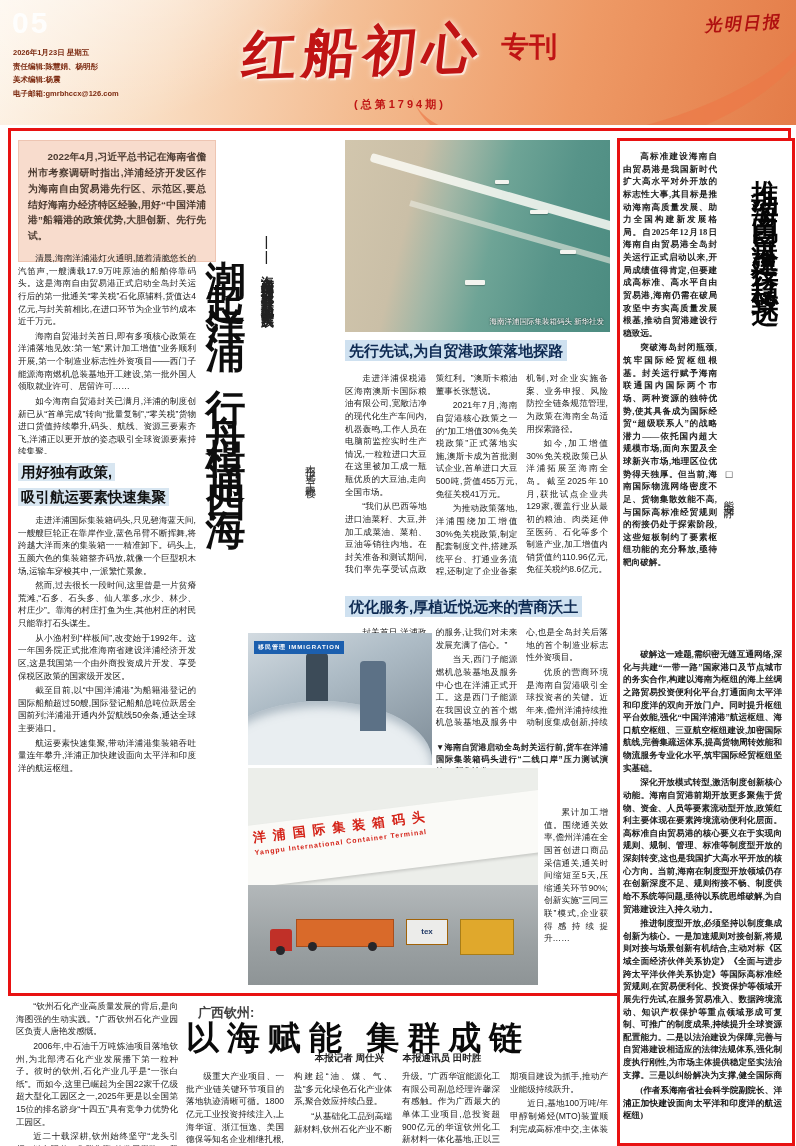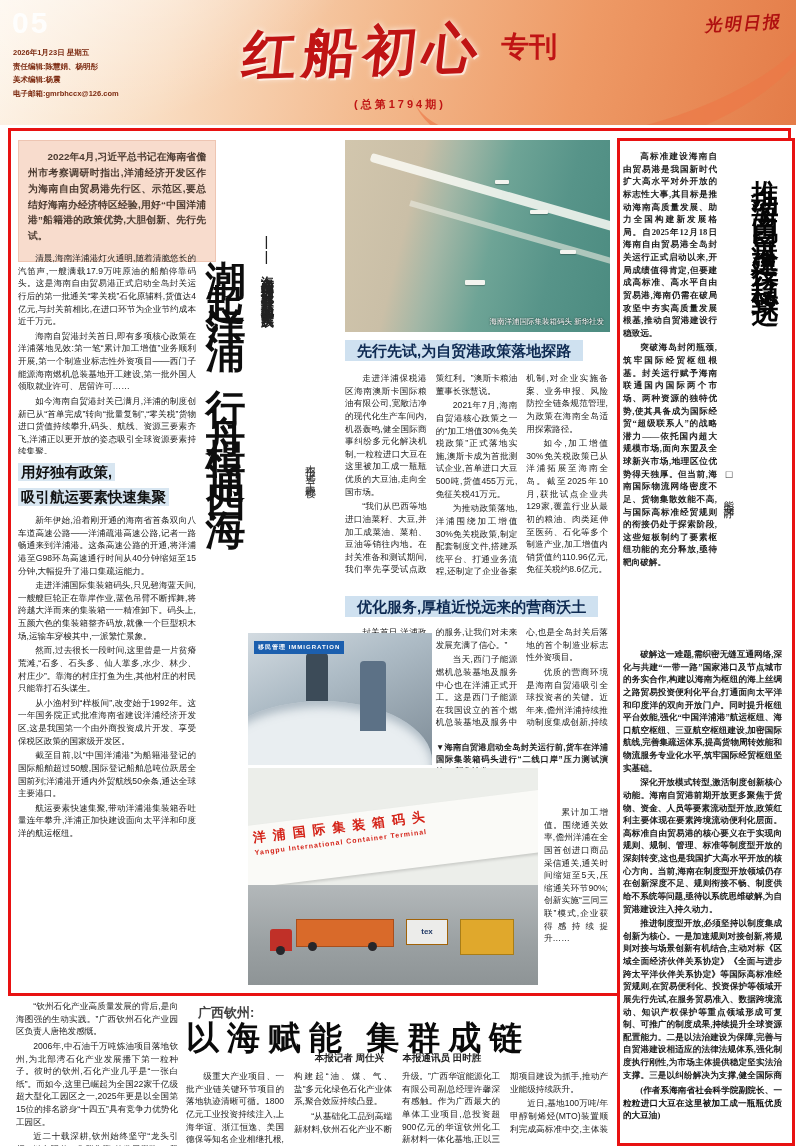--- a/index.html
+++ b/index.html
@@ -27,21 +27,21 @@
     color:#b01010;transform:skewX(-12deg) rotate(-3deg);letter-spacing:2px;}
   
   .main-box{left:8px;top:128px;width:777px;height:862px;border:3px solid #e81212;background:#fff;}
   .commentary-box{left:617px;top:138px;width:172px;height:1002px;border:3px solid #e81212;background:#fff;z-index:3;}
   
   .body-txt{font-size:8.6px;line-height:1.47;text-align:justify;color:#222;overflow:hidden;}
   .body-txt p{margin:0 0 2px;text-indent:2em;}
   .serif-txt{font-family:"Liberation Serif",serif;}
   .vtext{writing-mode:vertical-rl;}
   .sec-head{font-weight:bold;color:#0e2a52;}
-  .sec-head span{background:#cfe1f0;padding:2px 12px;}
+  .sec-head span{background:#cfe1f0;padding:2px 4px;}
   
   .intro-box{left:18px;top:140px;width:178px;height:104px;background:#f8dccd;border:1px solid #eec5b2;
     padding:8px 9px;font-size:9.8px;font-weight:bold;line-height:1.62;color:#4a3a30;text-align:justify;overflow:hidden;}
   .intro-box div{text-indent:2em;}
   .lead-block{left:18px;top:252px;width:178px;height:202px;}
   .sec2-head{left:18px;top:460px;width:178px;font-size:14.5px;line-height:1.7;color:#101010;}
   .sec2-head span{background:#d8e6f1;padding:1px 3px;}
   .sec2-body{left:18px;top:514px;width:178px;height:470px;}
   
   .vh-title{left:198px;top:228px;height:756px;font-size:40px;font-weight:bold;color:#0d0d0d;
@@ -137,21 +137,20 @@
   <p>如今海南自贸港封关已满月,洋浦的制度创新已从“首单完成”转向“批量复制”,“零关税”货物进口货值持续攀升,码头、航线、资源三要素齐飞,洋浦正以更开放的姿态吸引全球资源要素持续集聚。</p>
 
 </div>
 
 <div class="abs sec2-head" style="font-weight:bold;">
   <div><span>用好独有政策,</span></div>
   <div><span>吸引航运要素快速集聚</span></div>
 </div>
 
 <div class="abs sec2-body body-txt">
-  <p>新年伊始,沿着刚开通的海南省首条双向八车道高速公路——洋浦疏港高速公路,记者一路畅通来到洋浦港。这条高速公路的开通,将洋浦港至G98环岛高速通行时间从40分钟缩短至15分钟,大幅提升了港口集疏运能力。</p>
   <p>走进洋浦国际集装箱码头,只见碧海蓝天间,一艘艘巨轮正在靠岸作业,蓝色吊臂不断挥舞,将跨越大洋而来的集装箱一一精准卸下。码头上,五颜六色的集装箱整齐码放,就像一个巨型积木场,运输车穿梭其中,一派繁忙景象。</p>
   <p>然而,过去很长一段时间,这里曾是一片贫瘠荒滩,“石多、石头多、仙人掌多,水少、林少、村庄少”。靠海的村庄打鱼为生,其他村庄的村民只能靠打石头谋生。</p>
   <p>从小渔村到“样板间”,改变始于1992年。这一年国务院正式批准海南省建设洋浦经济开发区,这是我国第一个由外商投资成片开发、享受保税区政策的国家级开发区。</p>
   <p>截至目前,以“中国洋浦港”为船籍港登记的国际船舶超过50艘,国际登记船舶总吨位跃居全国前列;洋浦港开通内外贸航线50余条,通达全球主要港口。</p>
   <p>航运要素快速集聚,带动洋浦港集装箱吞吐量连年攀升,洋浦正加快建设面向太平洋和印度洋的航运枢纽。</p>
 </div>
 
 <div class="abs vtext vh-title">潮起洋浦,行舟楫通四海</div>
 <div class="abs vtext vh-sub">——海南儋州洋浦打造对外开放新高地的探索实践</div>
 <div class="abs vtext vh-byline">本报记者 王晓樱</div>
@@ -163,21 +162,21 @@
   <div class="ship" style="left:185px;top:70px;width:18px;height:4px;"></div>
   <div class="ship" style="left:215px;top:110px;width:16px;height:4px;"></div>
   <div class="ship" style="left:120px;top:140px;width:20px;height:5px;"></div>
   <div class="cap-on-photo">海南洋浦国际集装箱码头 新华社发</div>
 </div>
 
 <div class="abs sec-head sec1-head">
   <span>先行先试,为自贸港政策落地探路</span>
 </div>
 <div class="abs sec1-cols body-txt">
-  <p>走进洋浦保税港区海南澳斯卡国际粮油有限公司,宽敞洁净的现代化生产车间内,机器轰鸣,健全国际商事纠纷多元化解决机制,一粒粒进口大豆在这里被加工成一瓶瓶优质的大豆油,走向全国市场。</p>
+  <p>走进洋浦保税港区海南澳斯卡国际粮油有限公司,宽敞洁净的现代化生产车间内,机器轰鸣,工作人员在电脑前监控实时生产情况,一粒粒进口大豆在这里被加工成一瓶瓶优质的大豆油,走向全国市场。</p>
   <p>“我们从巴西等地进口油菜籽、大豆,并加工成菜油、菜粕、豆油等销往内地。在封关准备和测试期间,我们率先享受试点政策红利。”澳斯卡粮油董事长张慧说。</p>
   <p>2021年7月,海南自贸港核心政策之一的“加工增值30%免关税政策”正式落地实施,澳斯卡成为首批测试企业,首单进口大豆500吨,货值455万元,免征关税41万元。</p>
   <p>为推动政策落地,洋浦围绕加工增值30%免关税政策,制定配套制度文件,搭建系统平台、打通业务流程,还制定了企业备案机制,对企业实施备案、业务申报、风险防控全链条规范管理,为政策在海南全岛适用探索路径。</p>
   <p>如今,加工增值30%免关税政策已从洋浦拓展至海南全岛。截至2025年10月,获批试点企业共129家,覆盖行业从最初的粮油、肉类延伸至医药、石化等多个制造产业,加工增值内销货值约110.96亿元,免征关税约8.6亿元。</p>
 </div>
 
 <div class="abs sec-head sec3-head">
   <span>优化服务,厚植近悦远来的营商沃土</span>
 </div>
 <div class="abs sec3-cols body-txt">
@@ -224,21 +223,21 @@
   <p>高标准建设海南自由贸易港是我国新时代扩大高水平对外开放的标志性大事,其目标是推动海南高质量发展、助力全国构建新发展格局。自2025年12月18日海南自由贸易港全岛封关运行正式启动以来,开局成绩值得肯定,但要建成高标准、高水平自由贸易港,海南仍需在破局攻坚中夯实高质量发展根基,推动自贸港建设行稳致远。</p>
   <p>突破海岛封闭瓶颈,筑牢国际经贸枢纽根基。封关运行赋予海南联通国内国际两个市场、两种资源的独特优势,使其具备成为国际经贸“超级联系人”的战略潜力——依托国内超大规模市场,面向东盟及全球新兴市场,地理区位优势得天独厚。但当前,海南国际物流网络密度不足、货物集散效能不高,与国际高标准经贸规则的衔接仍处于探索阶段,这些短板制约了要素枢纽功能的充分释放,亟待靶向破解。</p>
 </div>
 <div class="abs cm-bodyB body-txt serif-txt">
   <p>破解这一难题,需织密无缝互通网络,深化与共建“一带一路”国家港口及节点城市的务实合作,构建以海南为枢纽的海上丝绸之路贸易投资便利化平台,打通面向太平洋和印度洋的双向开放门户。同时提升枢纽平台效能,强化“中国洋浦港”航运枢纽、海口航空枢纽、三亚航空枢纽建设,加密国际航线,完善集疏运体系,提高货物周转效能和物流服务专业化水平,筑牢国际经贸枢纽坚实基础。</p>
   <p>深化开放模式转型,激活制度创新核心动能。海南自贸港前期开放更多聚焦于货物、资金、人员等要素流动型开放,政策红利主要体现在要素跨境流动便利化层面。高标准自由贸易港的核心要义在于实现向规则、规制、管理、标准等制度型开放的深刻转变,这也是我国扩大高水平开放的核心方向。当前,海南在制度型开放领域仍存在创新深度不足、规则衔接不畅、制度供给不系统等问题,亟待以系统思维破解,为自贸港建设注入持久动力。</p>
   <p>推进制度型开放,必须坚持以制度集成创新为核心。一是加速规则对接创新,将规则对接与场景创新有机结合,主动对标《区域全面经济伙伴关系协定》《全面与进步跨太平洋伙伴关系协定》等国际高标准经贸规则,在贸易便利化、投资保护等领域开展先行先试,在服务贸易准入、数据跨境流动、知识产权保护等重点领域形成可复制、可推广的制度成果,持续提升全球资源配置能力。二是以法治建设为保障,完善与自贸港建设相适应的法律法规体系,强化制度执行刚性,为市场主体提供稳定坚实法治支撑。三是以纠纷解决为支撑,健全国际商事纠纷多元化解决机制,整合仲裁、调解、诉讼等优质资源,打造国际化法治化营商环境。</p>
 
 </div>
 <div class="abs cm-note body-txt serif-txt">
-  <p>(作者系海南省社会科学院副院长、一粒粒进口大豆在这里被加工成一瓶瓶优质的大豆油)</p>
+  <p>(作者系海南省社会科学院副院长、洋浦正加快建设面向太平洋和印度洋的航运枢纽)</p>
 </div>
 
 <div class="abs bt-col1 body-txt">
   <p>“钦州石化产业高质量发展的背后,是向海图强的生动实践。”广西钦州石化产业园区负责人唐艳发感慨。</p>
   <p>2006年,中石油千万吨炼油项目落地钦州,为北部湾石化产业发展播下第一粒种子。彼时的钦州,石化产业几乎是“一张白纸”。而如今,这里已崛起为全国22家千亿级超大型化工园区之一,2025年更是以全国第15位的排名跻身“十四五”具有竞争力优势化工园区。</p>
   <p>近二十载深耕,钦州始终坚守“龙头引领、链条延伸、集群集聚”的发展思路。“我们委托行业权威机构编制专项规划,从一开始就明确了面向东盟的世界级绿色石化产业基地目标。”唐艳发翻开厚厚的产业台账,10个百亿……</p>
 </div>
 <div class="abs bt-kicker">广西钦州:</div>
 <div class="abs bt-headline">以海赋能 集群成链</div>
 <div class="abs bt-byline">

